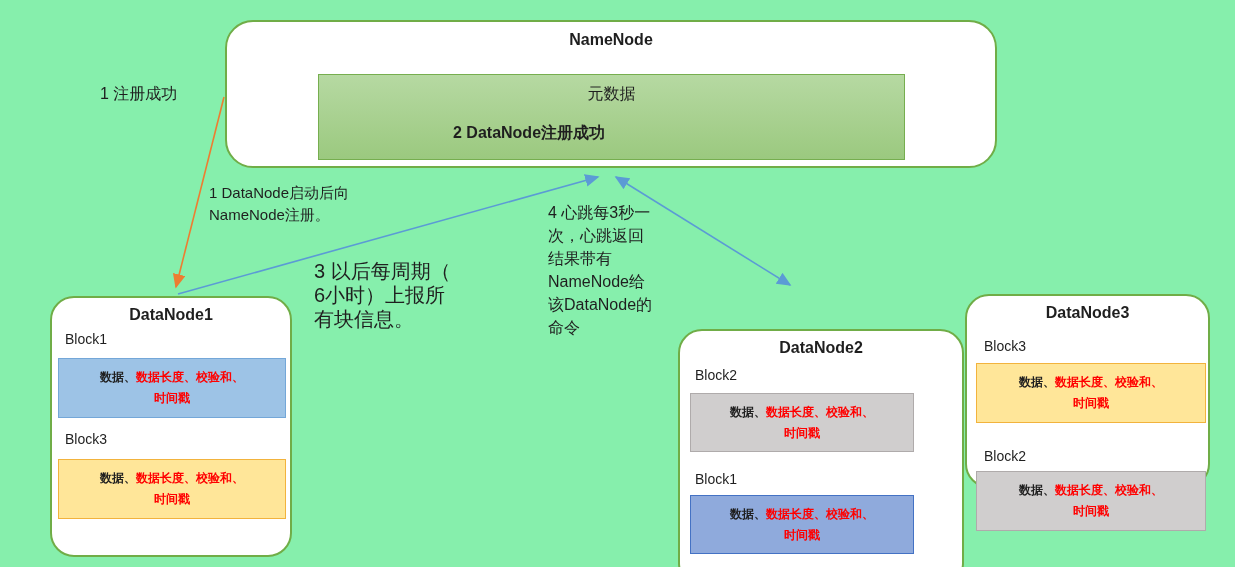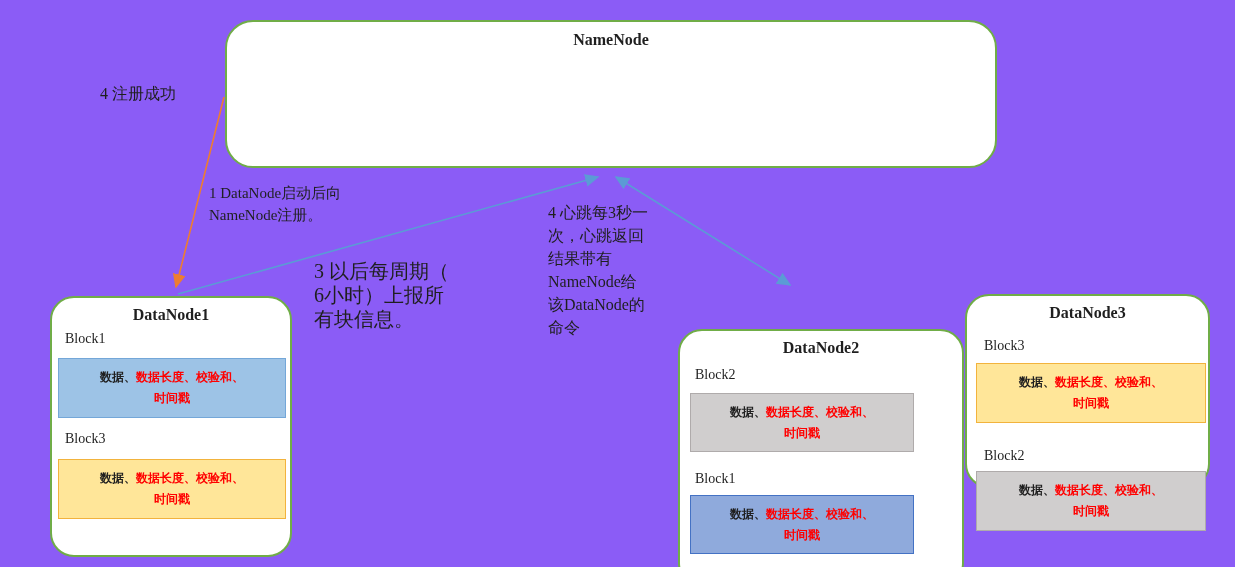--- a/index.html
+++ b/index.html
@@ -1,18 +1,18 @@
 <!DOCTYPE html>
 <html><head>
 <meta charset="utf-8">
 <style>
   html,body{margin:0;padding:0;background:#fff;}
   #canvas{
-    position:relative;width:1235px;height:567px;background:#8b5cf6;overflow:hidden;
-    font-family:Liberation Serif, serif;color:#1f1f1f;
+    position:relative;width:1235px;height:567px;background:#86efac;overflow:hidden;
+    font-family:Liberation Sans, sans-serif;color:#1f1f1f;
   }
   #arrows{position:absolute;left:0;top:0;width:1235px;height:567px;pointer-events:none;}
 
   
   .namenode{
     position:absolute;left:225px;top:20px;width:772px;height:148px;
     border:2px solid #70AD47;border-radius:28px;background:#fff;box-sizing:border-box;
   }
   .nn-title{position:absolute;left:0;right:0;top:9px;text-align:center;font-size:16px;font-weight:600;}
   .meta-box{
@@ -72,23 +72,27 @@
         <path d="M0,0 L9,4 L0,8 z" fill="#5B9BD5"></path>
       </marker>
     </defs>
     <line x1="224" y1="97" x2="176" y2="287" stroke="#ED7D31" stroke-width="1.6" marker-end="url(#ah-o)"></line>
     <line x1="178" y1="294" x2="598" y2="177" stroke="#5B9BD5" stroke-width="1.6" marker-end="url(#ah-b)"></line>
     <line x1="616" y1="177" x2="790" y2="285" stroke="#5B9BD5" stroke-width="1.6" marker-start="url(#ah-b)" marker-end="url(#ah-b)"></line>
   </svg>
 
   <div class="namenode">
     <div class="nn-title">NameNode</div>
+    <div class="meta-box">
+      <div class="meta-label">元数据</div>
+      <div class="meta-note">2 DataNode注册成功</div>
+    </div>
   </div>
 
-  <div class="ann" id="ann-2">4 注册成功</div>
+  <div class="ann" id="ann-2">1 注册成功</div>
   <div class="ann" id="ann-1">1 DataNode启动后向
 NameNode注册。</div>
   <div class="ann" id="ann-3">3 以后每周期（
 6小时）上报所
 有块信息。</div>
   <div class="ann" id="ann-4">4 心跳每3秒一
 次，心跳返回
 结果带有
 NameNode给
 该DataNode的

